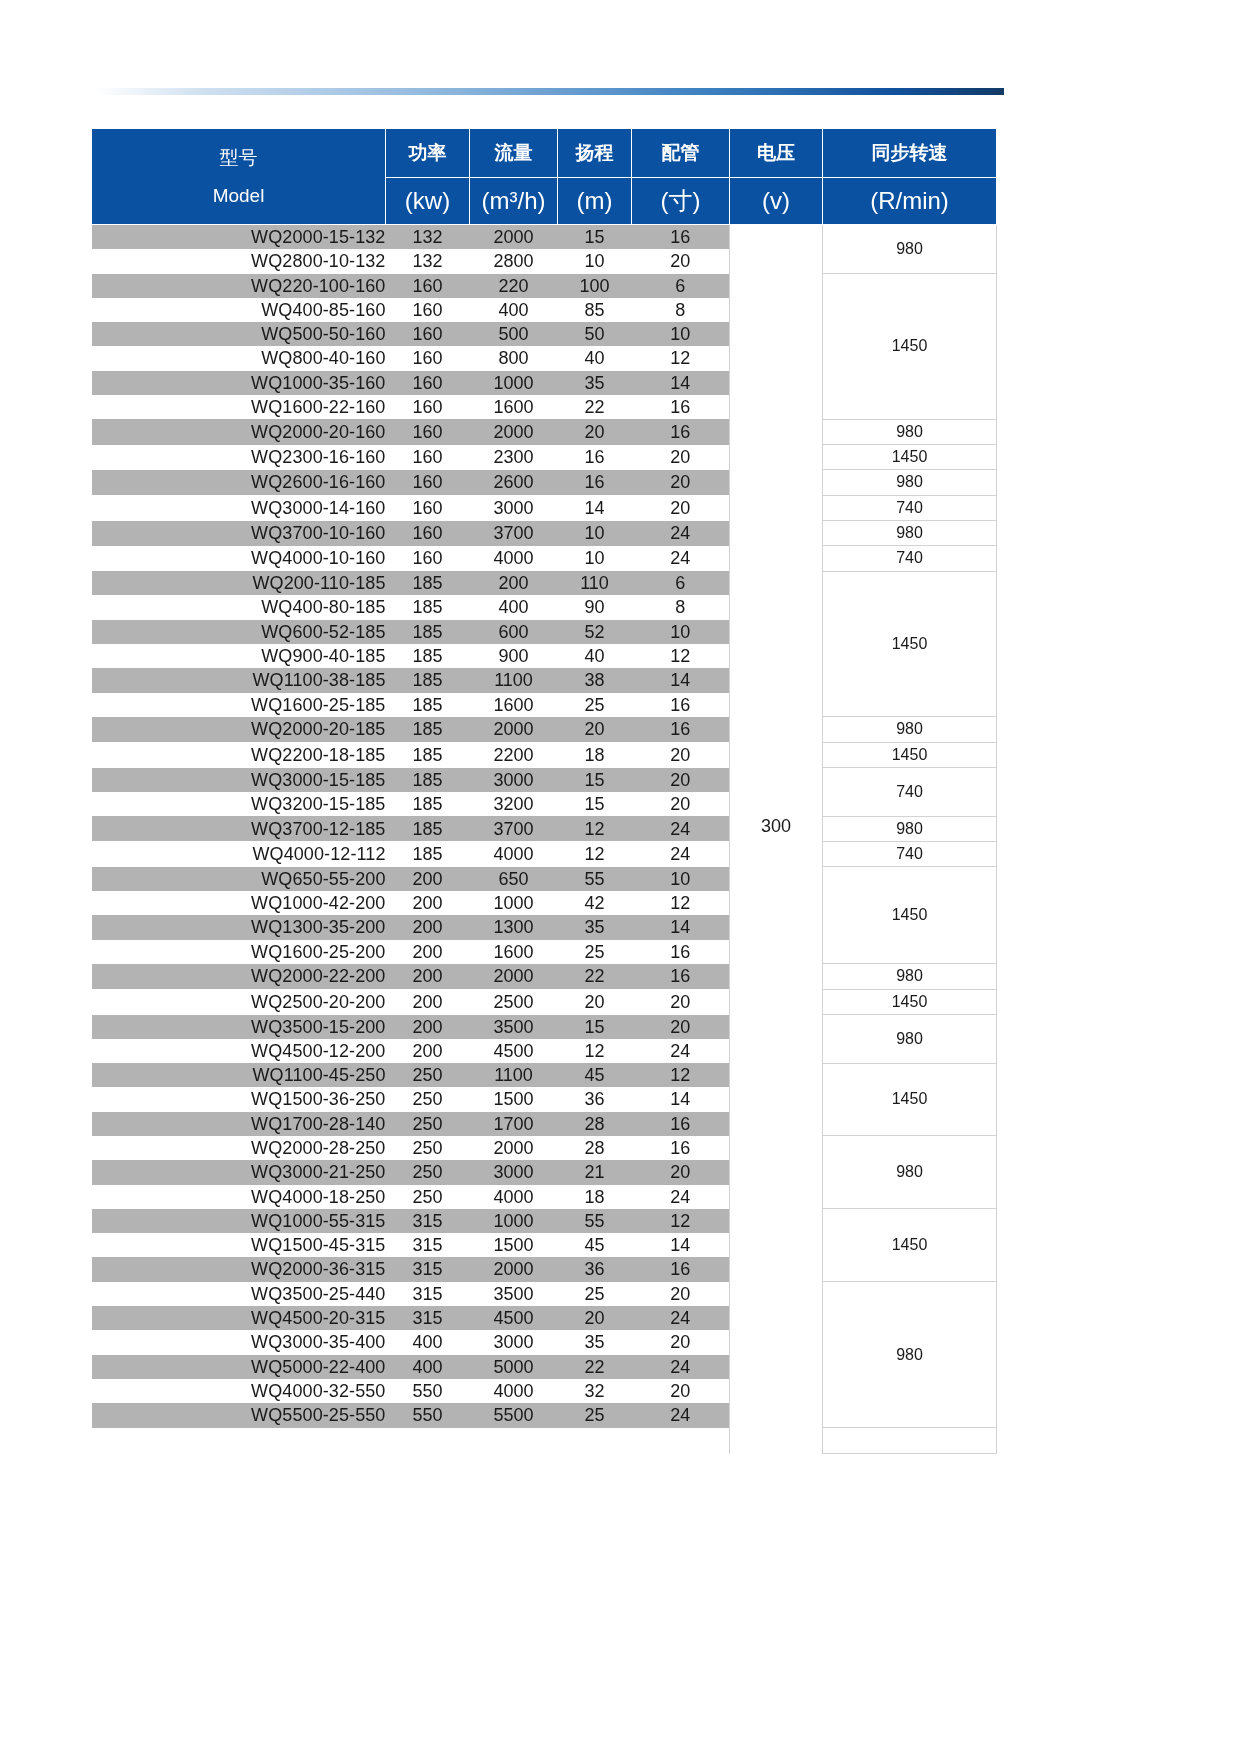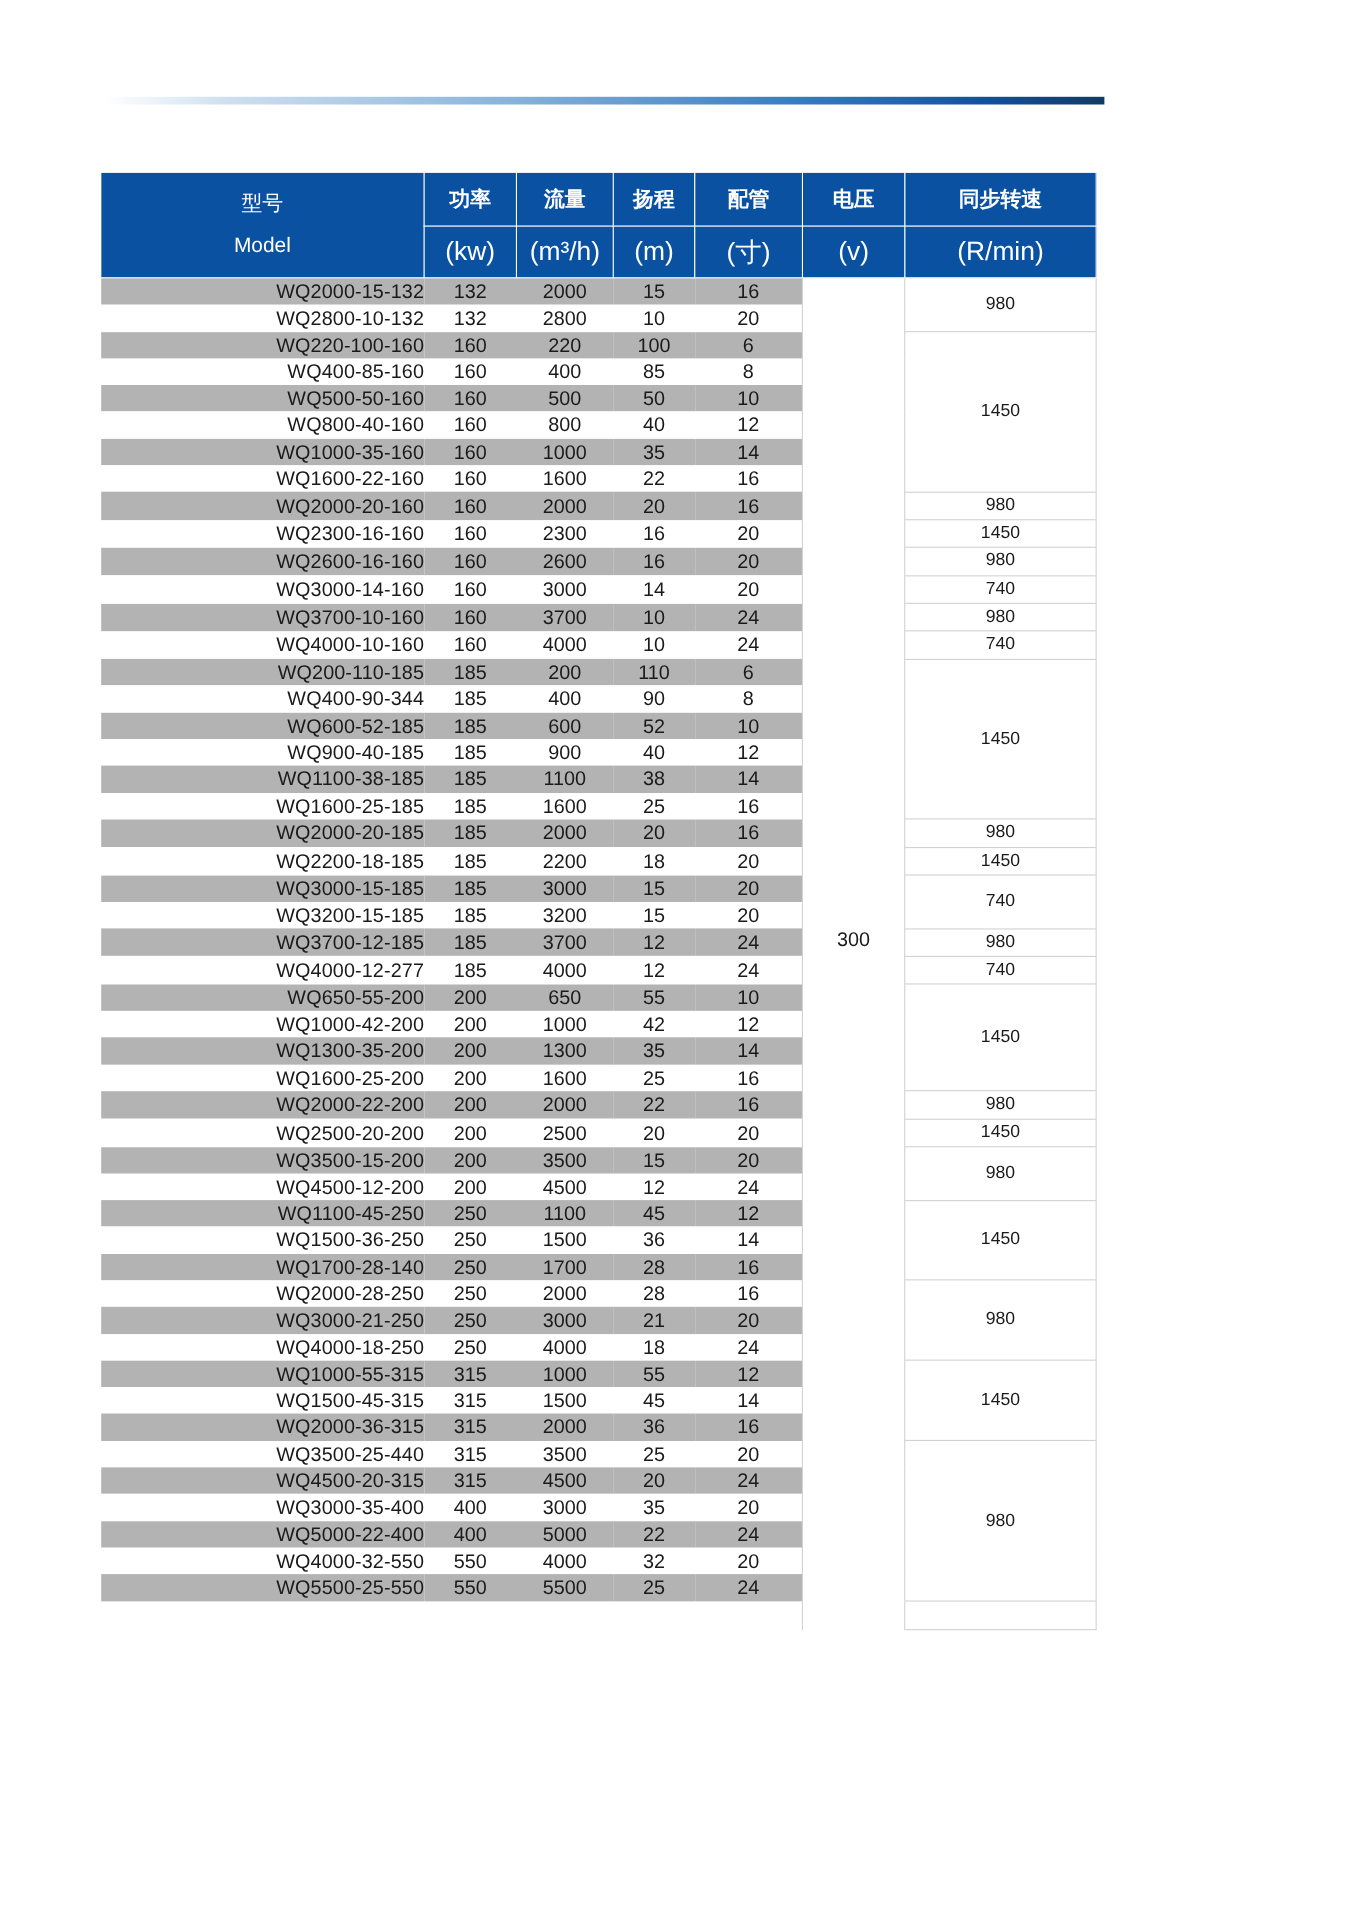--- a/index.html
+++ b/index.html
@@ -23,21 +23,21 @@
     top: 88px;
     width: 908px;
     height: 7px;
     background: linear-gradient(to right, #ffffff 0%, #cfe0f0 12%, #8fb7dc 38%, #3b7fc0 68%, #12519b 88%, #123a66 100%);
   }
 
   
   .table-wrap {
     position: absolute;
     left: 91px;
-    top: 156px;
+    top: 128px;
     width: 905px;
   }
   table.spec {
     width: 905px;
     border-collapse: collapse;
     table-layout: fixed;
   }
   table.spec col.c-model { width: 294px; }
   table.spec col.c-power { width: 84px; }
   table.spec col.c-flow  { width: 88px; }
@@ -249,21 +249,21 @@
           </tr>
           <tr class="odd">
             <td class="band model">WQ200-110-185</td>
             <td class="band">185</td>
             <td class="band">200</td>
             <td class="band">110</td>
             <td class="band">6</td>
             <td class="speed" rowspan="6">1450</td>
           </tr>
           <tr class="even">
-            <td class="band model">WQ400-90-344</td>
+            <td class="band model">WQ400-80-185</td>
             <td class="band">185</td>
             <td class="band">400</td>
             <td class="band">90</td>
             <td class="band">8</td>
           </tr>
           <tr class="odd">
             <td class="band model">WQ600-52-185</td>
             <td class="band">185</td>
             <td class="band">600</td>
             <td class="band">52</td>
@@ -323,21 +323,21 @@
           </tr>
           <tr class="odd">
             <td class="band model">WQ3700-12-185</td>
             <td class="band">185</td>
             <td class="band">3700</td>
             <td class="band">12</td>
             <td class="band">24</td>
             <td class="speed" rowspan="1">980</td>
           </tr>
           <tr class="even">
-            <td class="band model">WQ4000-12-277</td>
+            <td class="band model">WQ4000-12-112</td>
             <td class="band">185</td>
             <td class="band">4000</td>
             <td class="band">12</td>
             <td class="band">24</td>
             <td class="speed" rowspan="1">740</td>
           </tr>
           <tr class="odd">
             <td class="band model">WQ650-55-200</td>
             <td class="band">200</td>
             <td class="band">650</td>

